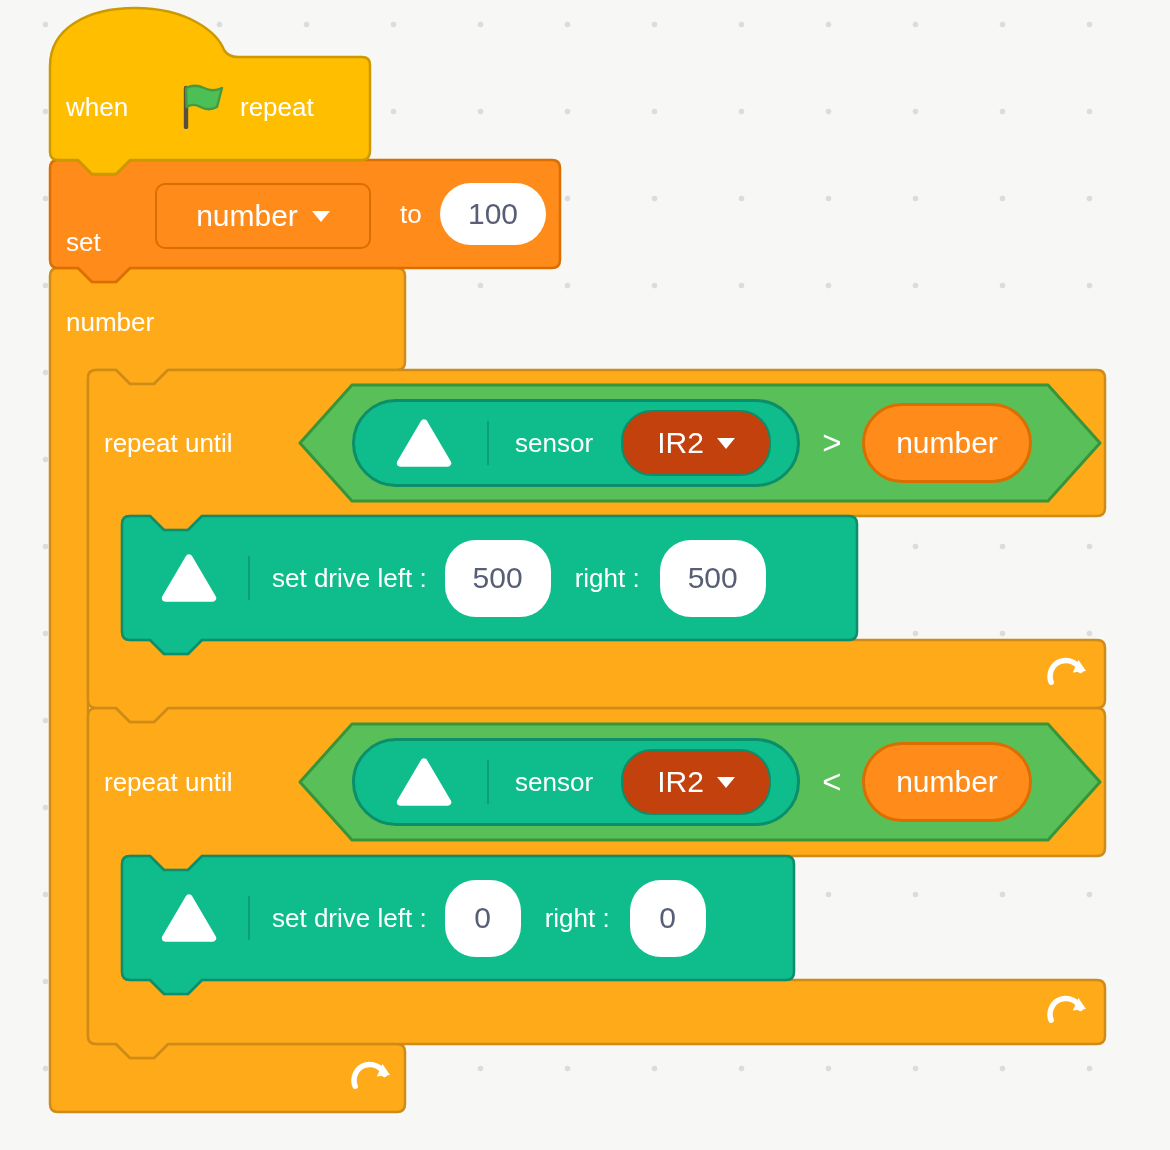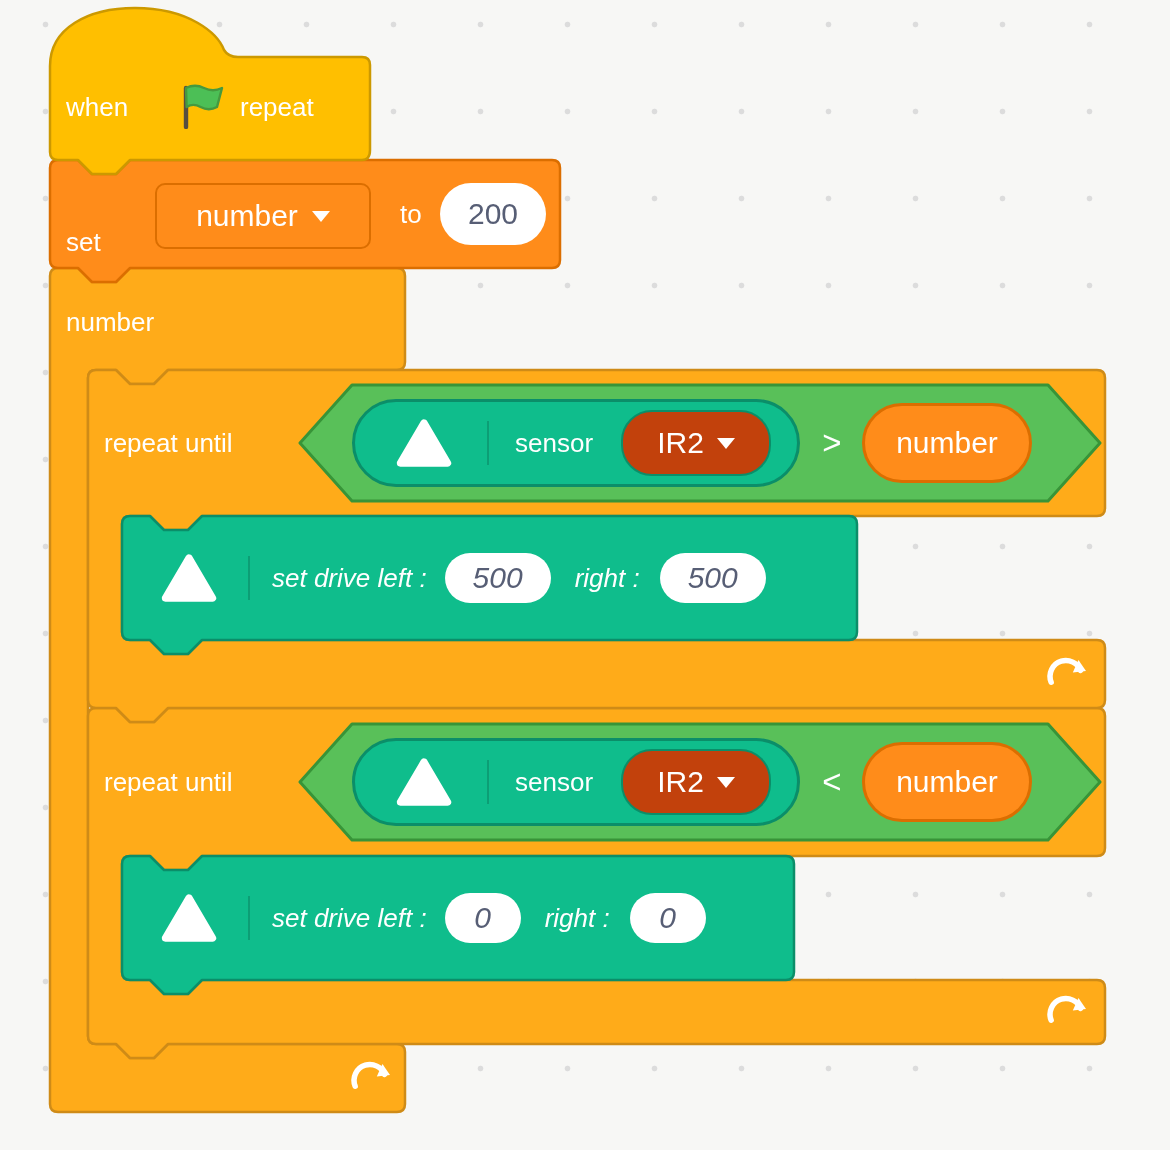--- a/index.html
+++ b/index.html
@@ -10,25 +10,25 @@
     background-size:87px 87px;background-position:2px 68px;
     font-family:"Liberation Sans",sans-serif;overflow:hidden;
   }
   .shapes{position:absolute;left:0;top:0;}
   .lbl{position:absolute;color:#fff;font-size:26px;line-height:40px;white-space:nowrap;font-weight:500;}
   .op{position:absolute;color:#fff;font-size:33px;line-height:44px;width:48px;text-align:center;font-weight:500;}
   .pill{position:absolute;background:#0FBD8C;border:3px solid #0B8E69;border-radius:46px;display:flex;align-items:center;box-sizing:border-box;padding-left:40px;}
   .dd-teal{background:#c2410c;border:2px solid #0B8E69;border-radius:31px;display:flex;align-items:center;justify-content:center;gap:13px;height:62px;width:146px;color:#fff;font-size:30px;font-weight:500;}
   .dd-orange{position:absolute;background:#FF8C1A;border:2px solid #DB6E00;border-radius:10px;display:flex;align-items:center;justify-content:center;gap:14px;color:#fff;font-size:30px;font-weight:500;}
   .var-oval{position:absolute;background:#FF8C1A;border:3px solid #DB6E00;border-radius:40px;display:flex;align-items:center;justify-content:center;color:#fff;font-size:30px;font-weight:500;box-sizing:border-box;}
-  .input-pill{background:#fff;border-radius:31px;height:50px;display:flex;align-items:center;justify-content:center;color:#575E75;font-size:30px;}
+  .input-pill{background:#fff;border-radius:31px;height:77px;display:flex;align-items:center;justify-content:center;color:#575E75;font-size:30px;}
   .oval-abs{position:absolute;background:#fff;border-radius:31px;display:flex;align-items:center;justify-content:center;color:#575E75;font-size:30px;}
   .caret{width:0;height:0;border-left:9px solid transparent;border-right:9px solid transparent;border-top:11px solid #fff;}
   .divider{width:2px;height:44px;background:rgba(0,0,0,0.16);}
-  .drive-row{position:absolute;display:flex;align-items:center;box-sizing:border-box;padding-left:38px;font-style:italic;}
+  .drive-row{position:absolute;display:flex;align-items:center;box-sizing:border-box;padding-left:38px;}
 </style>
 </head>
 <body>
 
 <div class="canvas">
 
   <svg class="shapes" width="1170" height="1150" viewBox="0 0 1170 1150">
 
     <path fill="#FFAB19" stroke="#CF8B17" stroke-width="2.5" stroke-linejoin="round" d="M 58 268 L 78 268 l 14 14 h 24 l 14 -14 L 397 268 Q 405 268 405 276 L 405 362 Q 405 370 397 370 L 168 370 l -14 14 h -24 l -14 -14 L 96 370 Q 88 370 88 378 L 88 1036 Q 88 1044 96 1044 L 116 1044 l 14 14 h 24 l 14 -14 L 397 1044 Q 405 1044 405 1052 L 405 1104 Q 405 1112 397 1112 L 58 1112 Q 50 1112 50 1104 L 50 276 Q 50 268 58 268 Z"></path>
 
@@ -55,21 +55,21 @@
   </svg>
   <div class="lbl" style="left:240px;top:87px;">repeat</div>
 
   <div class="lbl" style="left:66px;top:194px;margin-top:28px;">set</div>
   <div class="dd-orange" style="left:155px;top:183px;width:212px;height:62px;">
     <span>number</span>
     <span class="caret"></span>
   </div>
   <div class="lbl" style="left:400px;top:194px;">to</div>
   <div class="oval-abs" style="left:440px;top:183px;width:106px;height:62px;">
-    <span>200</span>
+    <span>100</span>
   </div>
 
   <div class="lbl" style="left:66px;top:302px;">number</div>
 
   <div class="lbl" style="left:104px;top:423px;">repeat until</div>
   <div class="pill" style="left:352px;top:399px;width:448px;height:88px;">
     <svg width="58" height="52" viewBox="0 0 24 22">
       <path d="M12 2.5 L 22 19.5 L 2 19.5 Z" fill="#fff" stroke="#fff" stroke-width="3" stroke-linejoin="round"></path>
     </svg>
     <span class="divider" style="margin-left:34px;"></span>

